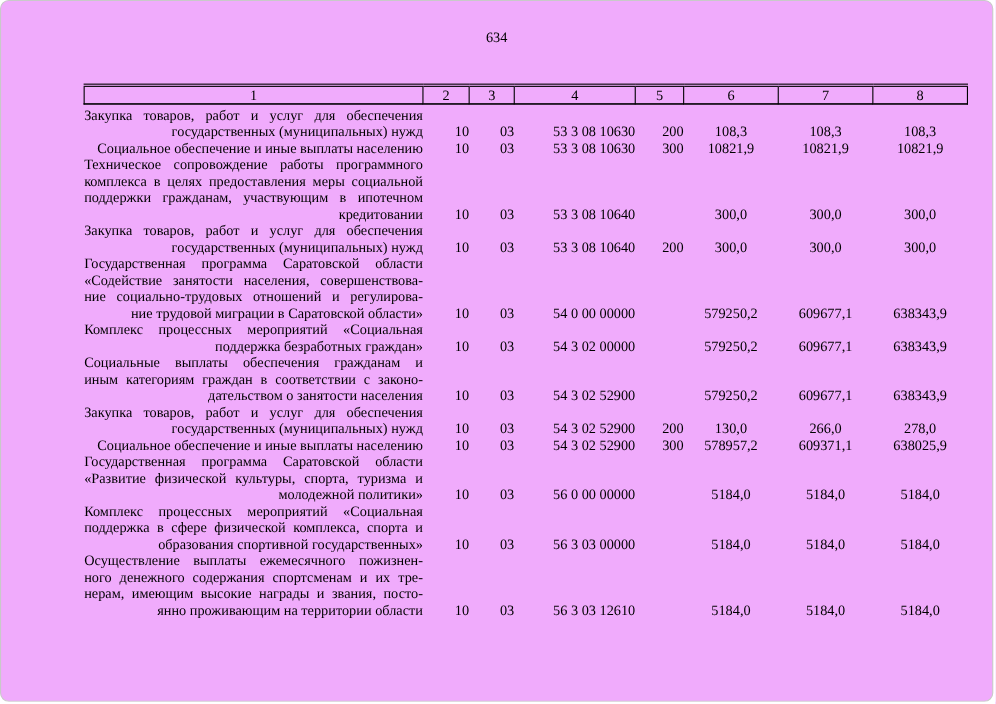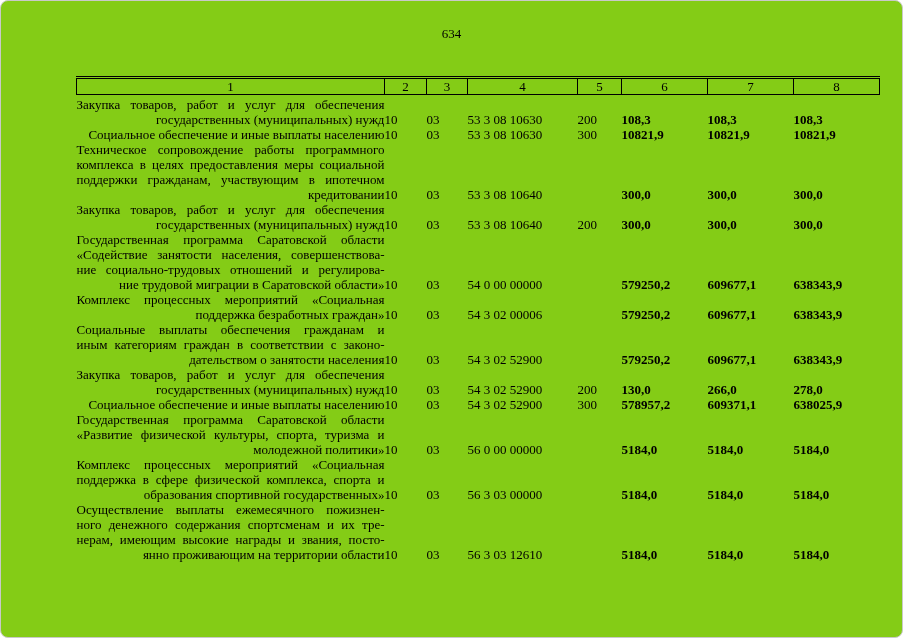--- a/index.html
+++ b/index.html
@@ -9,21 +9,21 @@
     font-family: "Liberation Serif", "DejaVu Serif", serif;
     color: #000;
   }
   .page {
     position: relative;
     width: 903px;
     height: 638px;
     box-sizing: border-box;
     border: 1px solid #c9c9c9;
     border-radius: 8px;
-    background: #84cc16;
+    background: #f0abfc;
     overflow: hidden;
   }
   .pageno {
     position: absolute;
     top: 25px;
     left: 0;
     width: 100%;
     text-align: center;
     font-size: 13px;
   }
@@ -44,22 +44,22 @@
     padding: 0;
     height: 15px;
     font-size: 13px;
   }
   table.budget tbody td {
     vertical-align: bottom;
     padding: 0;
   }
   table.budget tbody tr:first-child td { padding-top: 2px; }
   td.c1 { padding-left: 7px; padding-right: 5px; }
-  td.c2, td.c3, td.c4, td.c5 { text-align: left; }
-  td.c6, td.c7, td.c8 { text-align: left; padding-right: 9px; font-weight: bold; }
+  td.c2, td.c3, td.c4, td.c5 { text-align: right; }
+  td.c6, td.c7, td.c8 { text-align: center; padding-right: 9px; }
   .jline { text-align: justify; text-align-last: justify; }
   .jline.last { text-align: right; text-align-last: auto; }
 </style>
 </head>
 <body>
 
 <div class="page">
   <div class="pageno">634</div>
 
   <table class="budget">
@@ -154,21 +154,21 @@
           <td class="c7">609677,1</td>
           <td class="c8">638343,9</td>
         </tr>
         <tr>
           <td class="c1">
             <div class="jline">Комплекс процессных мероприятий «Социальная</div>
             <div class="jline last">поддержка безработных граждан»</div>
           </td>
           <td class="c2">10</td>
           <td class="c3">03</td>
-          <td class="c4">54 3 02 00006</td>
+          <td class="c4">54 3 02 00000</td>
           <td class="c5"></td>
           <td class="c6">579250,2</td>
           <td class="c7">609677,1</td>
           <td class="c8">638343,9</td>
         </tr>
         <tr>
           <td class="c1">
             <div class="jline">Социальные выплаты обеспечения гражданам и</div>
             <div class="jline">иным категориям граждан в соответствии с законо-</div>
             <div class="jline last">дательством о занятости населения</div>

